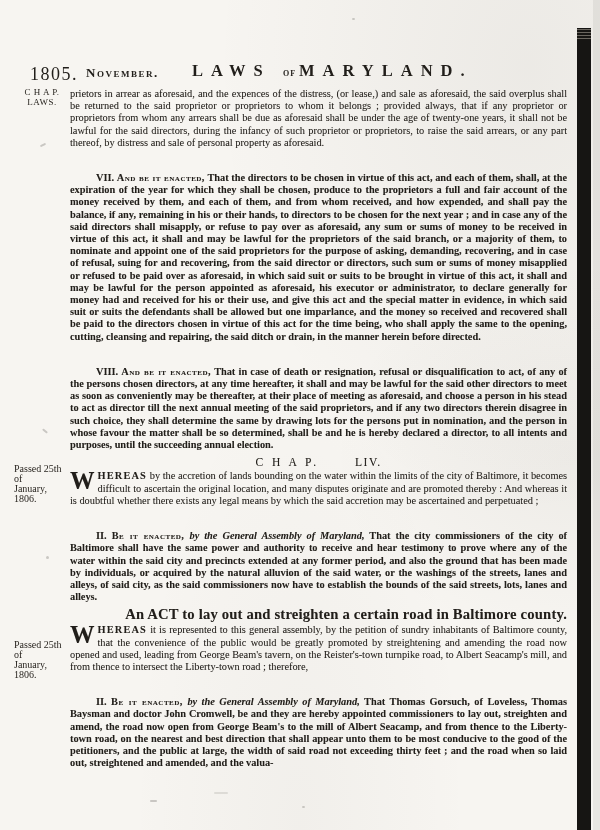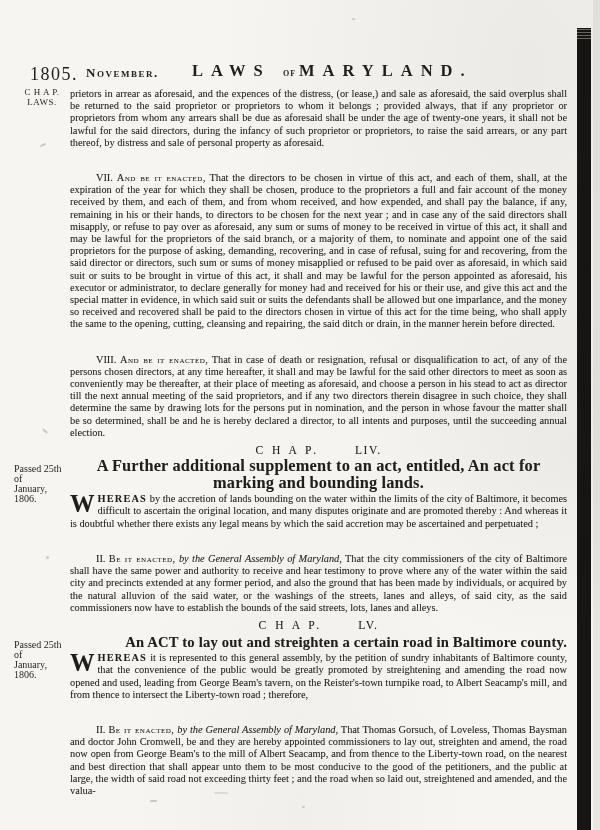--- a/index.html
+++ b/index.html
@@ -30,21 +30,21 @@
   .speck { position:absolute; background:rgba(40,36,30,0.22); border-radius:50%; }
   
   .margin-note { position:absolute; left:14px; width:56px; font-size:10px; line-height:10px; color:#28241f; }
   .margin-note.center { text-align:center; font-size:9px; letter-spacing:0.5px; }
   
   .body-col { position:absolute; left:70px; top:88px; width:497px;
               font-size:10.3px; line-height:12.2px; text-align:justify;
               text-shadow:0.2px 0.2px 0 rgba(45,40,33,0.25); }
   .body-para { margin:23px 0 0 0; }
   .body-para:first-child { margin-top:0; }
-  .indent { text-indent:26px; }
+  .indent { text-indent:26px;font-weight:bold; }
   .sc { font-variant:small-caps; letter-spacing:0.5px; }
   .it { font-style:italic; }
   .chap-row { text-align:center; margin-top:5px; font-size:11.5px; letter-spacing:3px; text-indent:0; }
   .chap-num { margin-left:36px; letter-spacing:1.5px; }
   .act-title { text-align:center; font-size:16.3px; line-height:16.5px; font-weight:600;
                white-space:pre-line; margin-top:2px; letter-spacing:0.2px; text-indent:0; }
   .act-title-bold { text-align:right; font-size:14.6px; line-height:16px; font-weight:700;
                white-space:pre-line; margin-top:3px; letter-spacing:0.2px; text-indent:0; }
   .whereas { margin-top:2px; text-indent:0; }
   .dropcap { float:left; font-size:24.5px; line-height:20px; padding:1px 3px 0 0; font-weight:600; }
@@ -70,25 +70,22 @@
   <div class="margin-note" style="top:640px;">
     <div>Passed 25th of</div>
     <div>January, 1806.</div>
   </div>
 
   <div class="body-col">
       <p class="body-para">prietors in arrear as aforesaid, and the expences of the distress, (or lease,) and sale as aforesaid, the said overplus shall be returned to the said proprietor or proprietors to whom it belongs ; provided always, that if any proprietor or proprietors from whom any arrears shall be due as aforesaid shall be under the age of twenty-one years, it shall not be lawful for the said directors, during the infancy of such proprietor or proprietors, to raise the said arrears, or any part thereof, by distress and sale of personal property as aforesaid.</p>
       <p class="body-para indent"><span class="num">VII. </span><span class="sc">And be it enacted,</span> That the directors to be chosen in virtue of this act, and each of them, shall, at the expiration of the year for which they shall be chosen, produce to the proprietors a full and fair account of the money received by them, and each of them, and from whom received, and how expended, and shall pay the balance, if any, remaining in his or their hands, to directors to be chosen for the next year ; and in case any of the said directors shall misapply, or refuse to pay over as aforesaid, any sum or sums of money to be received in virtue of this act, it shall and may be lawful for the proprietors of the said branch, or a majority of them, to nominate and appoint one of the said proprietors for the purpose of asking, demanding, recovering, and in case of refusal, suing for and recovering, from the said director or directors, such sum or sums of money misapplied or refused to be paid over as aforesaid, in which said suit or suits to be brought in virtue of this act, it shall and may be lawful for the person appointed as aforesaid, his executor or administrator, to declare generally for money had and received for his or their use, and give this act and the special matter in evidence, in which said suit or suits the defendants shall be allowed but one imparlance, and the money so received and recovered shall be paid to the directors chosen in virtue of this act for the time being, who shall apply the same to the opening, cutting, cleansing and repairing, the said ditch or drain, in the manner herein before directed.</p>
       <p class="body-para indent"><span class="num">VIII. </span><span class="sc">And be it enacted,</span> That in case of death or resignation, refusal or disqualification to act, of any of the persons chosen directors, at any time hereafter, it shall and may be lawful for the said other directors to meet as soon as conveniently may be thereafter, at their place of meeting as aforesaid, and choose a person in his stead to act as director till the next annual meeting of the said proprietors, and if any two directors therein disagree in such choice, they shall determine the same by drawing lots for the persons put in nomination, and the person in whose favour the matter shall be so determined, shall be and he is hereby declared a director, to all intents and purposes, until the succeeding annual election.</p>
       <div class="chap-row"><span class="chap-word">C H A P.</span><span class="chap-num">LIV.</span></div>
-      <div class="act-title">A Further additional supplement to an act, entitled, An act for
-marking and bounding lands.</div>
       <p class="body-para whereas"><span class="dropcap">W</span><span class="sc-lead">HEREAS</span> by the accretion of lands bounding on the water within the limits of the city of Baltimore, it becomes difficult to ascertain the original location, and many disputes originate and are promoted thereby : And whereas it is doubtful whether there exists any legal means by which the said accretion may be ascertained and perpetuated ;</p>
       <p class="body-para indent"><span class="num">II. </span><span class="sc">Be it enacted,</span><em class="it"> by the General Assembly of Maryland,</em> That the city commissioners of the city of Baltimore shall have the same power and authority to receive and hear testimony to prove where any of the water within the said city and precincts extended at any former period, and also the ground that has been made by individuals, or acquired by the natural alluvion of the said water, or the washings of the streets, lanes and alleys, of said city, as the said commissioners now have to establish the bounds of the said streets, lots, lanes and alleys.</p>
-      <div class="chap-row"><span class="chap-word">C H A P.</span><span class="chap-num">LV.</span></div>
       <div class="act-title-bold">An ACT to lay out and streighten a certain road in Baltimore county.</div>
       <p class="body-para whereas"><span class="dropcap">W</span><span class="sc-lead">HEREAS</span> it is represented to this general assembly, by the petition of sundry inhabitants of Baltimore county, that the convenience of the public would be greatly promoted by streightening and amending the road now opened and used, leading from George Beam's tavern, on the Reister's-town turnpike road, to Albert Seacamp's mill, and from thence to intersect the Liberty-town road ; therefore,</p>
       <p class="body-para indent"><span class="num">II. </span><span class="sc">Be it enacted,</span><em class="it"> by the General Assembly of Maryland,</em> That Thomas Gorsuch, of Loveless, Thomas Baysman and doctor John Cromwell, be and they are hereby appointed commissioners to lay out, streighten and amend, the road now open from George Beam's to the mill of Albert Seacamp, and from thence to the Liberty-town road, on the nearest and best direction that shall appear unto them to be most conducive to the good of the petitioners, and the public at large, the width of said road not exceeding thirty feet ; and the road when so laid out, streightened and amended, and the valua-</p>
     </div>
 
   <div class="scan-bar"></div>
   <div class="scan-bar-cap"></div>
   <div class="edge-strip"></div>
   <div class="speck" style="left:352px; top:18px;  width:3px; height:2px;"></div>
   <div class="speck" style="left:523px; top:92px;  width:2px; height:2px;"></div>

